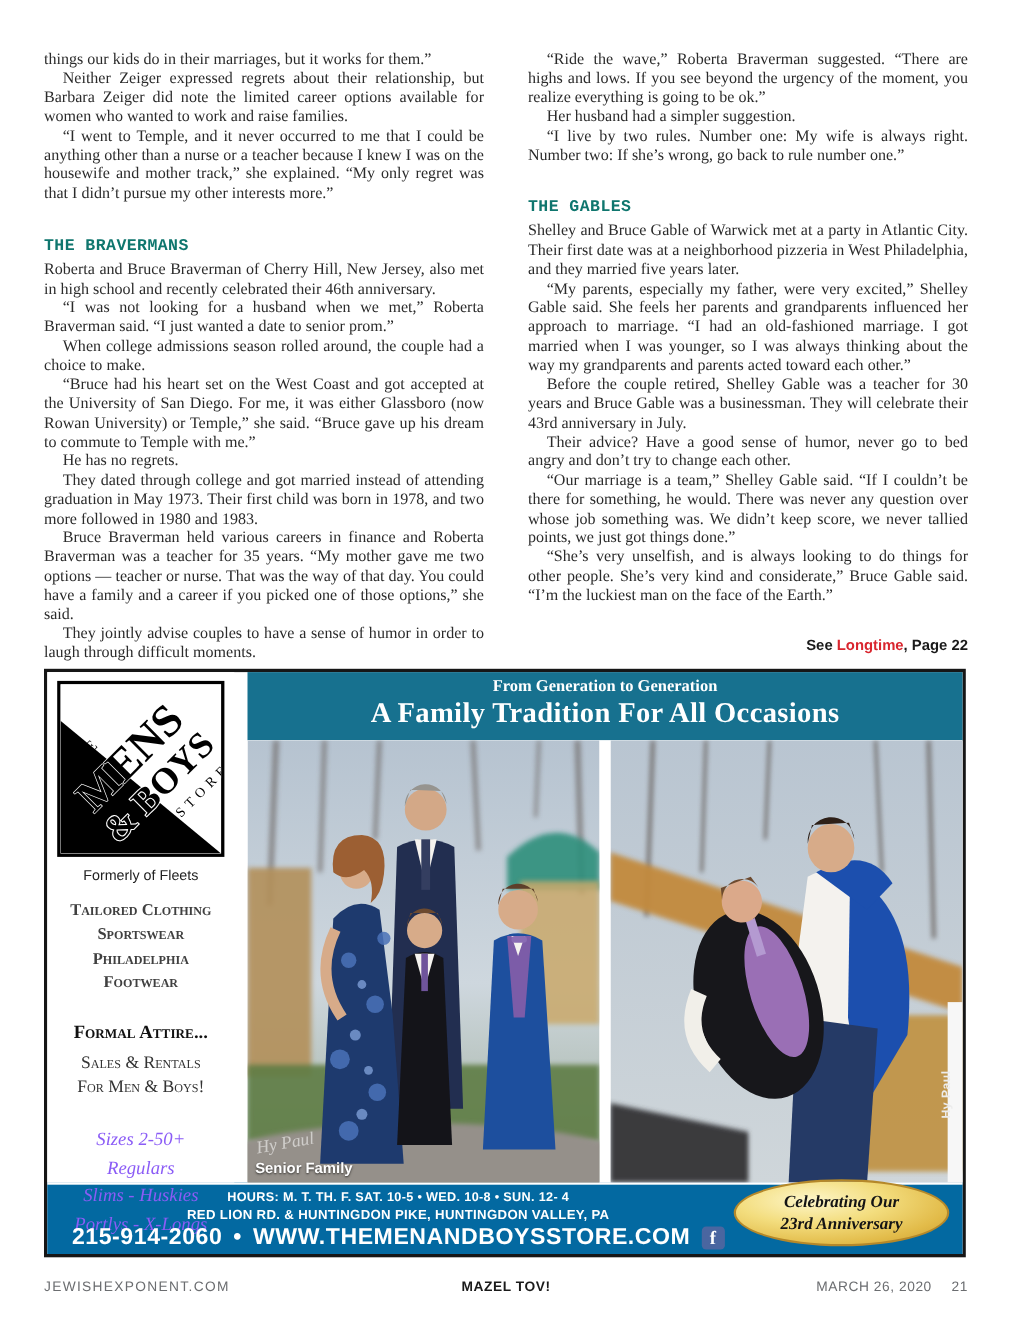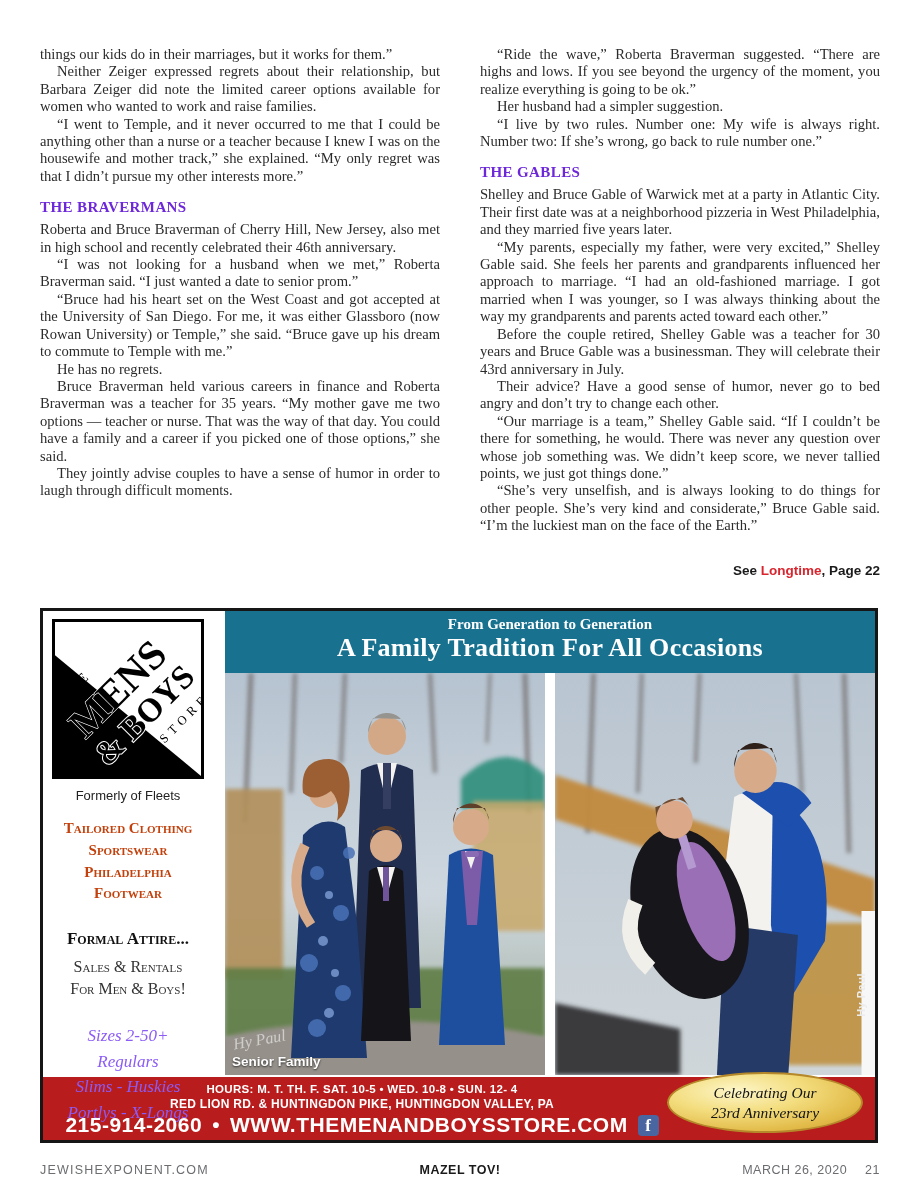--- a/index.html
+++ b/index.html
@@ -9,39 +9,39 @@
     font-family:"Liberation Serif", serif; color:#262626;
   }
   
   .content { position:absolute; top:46px; left:40px; width:840px; display:flex; gap:40px; }
   .col { width:408px; }
   .col p {
     font-size:14.6px; line-height:17.4px; text-align:justify; color:#2b2b2b;
   }
   .col p.ind { text-indent:17px; }
   .section-head {
-    font-family:Liberation Serif, serif; font-weight:bold;
-    font-size:15px; letter-spacing:.4px; color:#6d28d9;
-    margin:14px 0 5px 0;
+    font-family:Liberation Mono, monospace; font-weight:bold;
+    font-size:15px; letter-spacing:.4px; color:#0f766e;
+    margin:30px 0 5px 0;
   }
   .jump {
     margin-top:28px; text-align:right;
     font-family:"Liberation Sans", sans-serif; font-weight:bold; font-size:13.5px; color:#1a1a1a;
   }
   .jump .red { color:#d9252e; }
   
   .ad {
     position:absolute; left:40px; top:608px; width:838px; height:535px;
     border:3px solid #161616; background:#ffffff;
   }
   .ad-top { display:flex; height:464px; }
   .ad-sidebar { width:170px; padding:6px 4px 0 4px; text-align:center; background:#fff; }
   .logo-box { width:152px; height:160px; border:3px solid #000; margin:2px auto 0 auto; background:#fff; }
   .formerly { font-family:"Liberation Sans", sans-serif; font-size:13px; color:#222; margin-top:9px; }
-  .services { margin-top:15px; font-variant:small-caps; font-weight:bold; font-size:15px; line-height:1.45; color:#c2410c; }
+  .services { margin-top:15px; font-variant:small-caps; font-weight:bold; font-size:15px; line-height:1.45; color:#404040; }
   .formal { margin-top:24px; font-variant:small-caps; font-weight:bold; font-size:17px; color:#111; }
   .salesrentals { margin-top:7px; font-variant:small-caps; font-size:16px; line-height:1.35; color:#333; }
   .sizes { margin-top:24px; font-style:italic; font-size:17px; line-height:1.5; color:#8b5cf6; }
   .ad-right { flex:1; display:flex; flex-direction:column; margin-left:12px; }
   .ad-header {
     height:62px; background:#17718f; color:#fff; text-align:center; padding-top:5px;
   }
   .ad-header .h1 { font-size:15px; font-weight:bold; }
   .ad-header .h2 { font-size:26px; font-weight:bold; letter-spacing:.3px; }
   .ad-photos { flex:1; display:flex; background:#fff; }
@@ -56,39 +56,39 @@
   .watermark {
     position:absolute; left:8px; bottom:26px; font-style:italic; font-size:16px;
     color:rgba(255,255,255,.55); transform:rotate(-10deg);
   }
   .photo-credit {
     position:absolute; right:8px; bottom:58px; color:#ececec;
     font-family:"Liberation Sans", sans-serif; font-weight:bold; font-size:11px;
     writing-mode:vertical-rl; transform:rotate(180deg); letter-spacing:.5px;
   }
   .ad-bar {
-    height:65px; background:#b91c1c; border-top:2px solid #fff;
+    height:65px; background:#0369a1; border-top:2px solid #fff;
     color:#fff; font-family:"Liberation Sans", sans-serif; font-weight:bold;
     padding:6px 200px 0 6px; text-align:center;
   }
   .ad-bar .l1 { font-size:11.5px; letter-spacing:.3px; }
   .ad-bar .l2 { font-size:12px;   letter-spacing:.3px; margin-top:2px; }
   .ad-bar .l3 { margin-top:2px; display:flex; justify-content:center; align-items:center; gap:10px; }
   .ad-bar .l3 .big { font-size:21px; letter-spacing:.5px; }
   .fb-icon {
     width:21px; height:21px; background:#4a66a0; border-radius:4px; color:#fff;
     font-family:"Liberation Serif", serif; font-weight:bold; font-size:17px;
     display:flex; align-items:flex-end; justify-content:center; line-height:1.1; cursor:pointer;
   }
   .badge {
     position:absolute; right:12px; bottom:7px; width:196px; height:61px; z-index:5;
     border-radius:50%; border:2px solid #b5882a;
     background:radial-gradient(ellipse at 35% 30%, #fdf6c9 0%, #f3dd7e 38%, #e2bb49 72%, #c9992e 100%);
     display:flex; flex-direction:column; justify-content:center; text-align:center;
-    font-style:italic; font-weight:normal; font-size:15.5px; color:#141414; line-height:1.25;
+    font-style:italic; font-weight:bold; font-size:15.5px; color:#141414; line-height:1.25;
   }
   
   .footer {
     position:absolute; left:40px; top:1163px; width:840px; display:flex; align-items:baseline;
     font-family:"Liberation Sans", sans-serif; font-size:12.5px;gap:24px;
   }
   .footer .f-left  { flex:1; color:#6b6d70; letter-spacing:1.2px; }
   .footer .f-center{ flex:1; text-align:center; font-weight:bold; color:#1a1a1a; letter-spacing:.5px; }
   .footer .f-right { flex:1; text-align:right; color:#6b6d70; letter-spacing:.5px; }
   .footer .pagenum { margin-left:18px; }
@@ -97,22 +97,24 @@
 <body>
 
 <div class="content">
   <div class="col">
     <p>things our kids do in their marriages, but it works for them.”</p>
     <p class="ind">Neither Zeiger expressed regrets about their relationship, but Barbara Zeiger did note the limited career options available for women who wanted to work and raise families.</p>
     <p class="ind">“I went to Temple, and it never occurred to me that I could be anything other than a nurse or a teacher because I knew I was on the housewife and mother track,” she explained. “My only regret was that I didn’t pursue my other interests more.”</p>
     <div class="section-head">THE BRAVERMANS</div>
     <p>Roberta and Bruce Braverman of Cherry Hill, New Jersey, also met in high school and recently celebrated their 46th anniversary.</p>
     <p class="ind">“I was not looking for a husband when we met,” Roberta Braverman said. “I just wanted a date to senior prom.”</p>
+    <p class="ind">When college admissions season rolled around, the couple had a choice to make.</p>
     <p class="ind">“Bruce had his heart set on the West Coast and got accepted at the University of San Diego. For me, it was either Glassboro (now Rowan University) or Temple,” she said. “Bruce gave up his dream to commute to Temple with me.”</p>
     <p class="ind">He has no regrets.</p>
+    <p class="ind">They dated through college and got married instead of attending graduation in May 1973. Their first child was born in 1978, and two more followed in 1980 and 1983.</p>
     <p class="ind">Bruce Braverman held various careers in finance and Roberta Braverman was a teacher for 35 years. “My mother gave me two options — teacher or nurse. That was the way of that day. You could have a family and a career if you picked one of those options,” she said.</p>
     <p class="ind">They jointly advise couples to have a sense of humor in order to laugh through difficult moments.</p>
   </div>
   <div class="col">
     <p class="ind">“Ride the wave,” Roberta Braverman suggested. “There are highs and lows. If you see beyond the urgency of the moment, you realize everything is going to be ok.”</p>
     <p class="ind">Her husband had a simpler suggestion.</p>
     <p class="ind">“I live by two rules. Number one: My wife is always right. Number two: If she’s wrong, go back to rule number one.”</p>
     <div class="section-head">THE GABLES</div>
     <p>Shelley and Bruce Gable of Warwick met at a party in Atlantic City. Their first date was at a neighborhood pizzeria in West Philadelphia, and they married five years later.</p>
     <p class="ind">“My parents, especially my father, were very excited,” Shelley Gable said. She feels her parents and grandparents influenced her approach to marriage. “I had an old-fashioned marriage. I got married when I was younger, so I was always thinking about the way my grandparents and parents acted toward each other.”</p>

